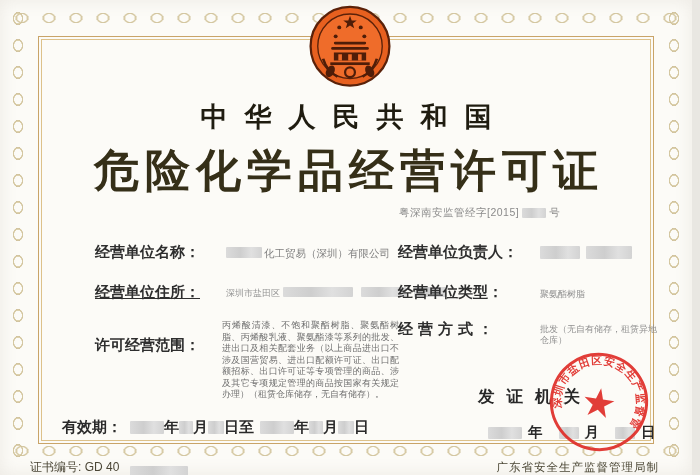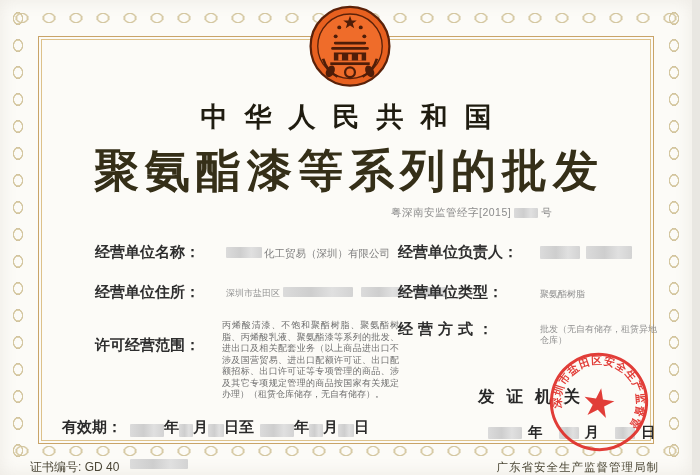--- a/index.html
+++ b/index.html
@@ -34,41 +34,41 @@
     font-family:"Liberation Serif", serif;font-weight:700;
     font-size:27px;letter-spacing:17px;padding-left:17px;color:#1f1c10;
   }
   .maintitle{
     position:absolute;left:0;right:0;top:141px;text-align:center;
     font-family:"Liberation Serif", serif;font-weight:800;
     font-size:45px;letter-spacing:6px;padding-left:6px;color:#352f18;
   }
   .regline{position:absolute;left:383px;top:206px;display:flex;align-items:center;}
   .reglabel{font-weight:700;font-size:14.5px;color:#3b3b3b;}
-  .regval{font-size:10.5px;color:#8b8b8b;letter-spacing:.5px;margin-left:8px;display:flex;align-items:center;}
+  .regval{font-size:10.5px;color:#8b8b8b;letter-spacing:.5px;margin-left:16px;display:flex;align-items:center;}
   .lbl{position:absolute;font-weight:700;font-size:15px;color:#2e2e2e;white-space:nowrap;}
   .val{position:absolute;color:#7e7e7e;white-space:nowrap;display:flex;}
   .rd{display:inline-block;height:12px;border-radius:1px;
       background:linear-gradient(90deg,#dbdbdb,#cecece 40%,#e0e0e0 70%,#d3d3d3);}
   .scope{
     position:absolute;left:222px;top:320px;width:177px;
     font-size:9px;line-height:11.5px;color:#6f6f6f;text-align:justify;
   }
   .issuer{
     position:absolute;left:478px;top:386px;
     font-weight:700;font-size:16.5px;letter-spacing:12px;color:#272727;white-space:nowrap;
   }
   .seal{position:absolute;left:543px;top:346px;width:112px;height:112px;
         transform:rotate(9deg);z-index:5;opacity:.93;}
   .dateline{position:absolute;left:488px;top:423px;display:flex;align-items:center;gap:6px;
         font-weight:700;font-size:14.5px;color:#2a2a2a;z-index:2;}
-  .validity{position:absolute;left:62px;top:418px;display:flex;align-items:flex-end;
+  .validity{position:absolute;left:62px;top:418px;display:flex;align-items:center;
         font-weight:700;font-size:15px;color:#2a2a2a;}
   .footer-left{position:absolute;left:30px;top:459px;font-size:12px;color:#4b4636;
-        display:flex;align-items:flex-start;gap:11px;}
+        display:flex;align-items:flex-end;gap:11px;}
   .footer-right{position:absolute;right:33px;top:460px;font-size:11.5px;
         letter-spacing:1px;color:#4c4836;}
 </style>
 </head>
 <body>
 
 <div class="page">
 
   <div class="band h" style="left:8px;right:8px;top:8px;"></div>
   <div class="band h" style="left:8px;right:8px;top:441px;"></div>
@@ -94,42 +94,42 @@
       <rect x="28" y="64" width="44" height="3" fill="#4f1d08"></rect>
       <circle cx="50" cy="75" r="5.5" fill="none" stroke="#4f1d08" stroke-width="2.5"></circle>
       <path d="M20,60 Q24,74 36,80" fill="none" stroke="#4f1d08" stroke-width="3"></path>
       <path d="M80,60 Q76,74 64,80" fill="none" stroke="#4f1d08" stroke-width="3"></path>
       <ellipse cx="28" cy="74" rx="4.5" ry="7" fill="#4f1d08" transform="rotate(28 28 74)"></ellipse>
       <ellipse cx="72" cy="74" rx="4.5" ry="7" fill="#4f1d08" transform="rotate(-28 72 74)"></ellipse>
     </svg>
   </div>
 
   <div class="country">中华人民共和国</div>
-  <div class="maintitle">聚氨酯漆等系列的批发</div>
+  <div class="maintitle">危险化学品经营许可证</div>
 
   <div class="regline">
     <span class="regval">
       <span>粤深南安监管经字[2015]</span>
       <span class="rd" style="width:24px;height:10px;margin:0 3px;"></span>
       <span>号</span>
     </span>
   </div>
 
   <div class="lbl" style="left:95px;top:243px;">经营单位名称：</div>
   <div class="val" style="left:226px;top:247px;font-size:10.5px;">
     <span class="rd" style="width:36px;height:11px;margin-right:2px;"></span>
     <span>化工贸易（深圳）有限公司</span>
   </div>
   <div class="lbl" style="left:398px;top:243px;">经营单位负责人：</div>
   <div class="val" style="left:540px;top:246px;">
     <span class="rd" style="width:40px;height:13px;"></span>
     <span class="rd" style="width:46px;height:13px;margin-left:6px;"></span>
   </div>
 
-  <div class="lbl" style="left:95px;top:283px;">经营单位住所：</div>
+  <div class="lbl" style="left:95px;top:283px;text-decoration:underline;">经营单位住所：</div>
   <div class="val" style="left:226px;top:287px;font-size:9px;color:#959595;">
     <span>深圳市盐田区</span>
     <span class="rd" style="width:70px;height:10px;margin-left:3px;"></span>
     <span class="rd" style="width:45px;height:10px;margin-left:8px;"></span>
     <span class="rd" style="width:32px;height:10px;margin-left:8px;"></span>
   </div>
   <div class="lbl" style="left:398px;top:283px;">经营单位类型：</div>
   <div class="val" style="left:540px;top:288px;font-size:9px;color:#909090;">聚氨酯树脂</div>
 
   <div class="lbl" style="left:95px;top:336px;">许可经营范围：</div>

